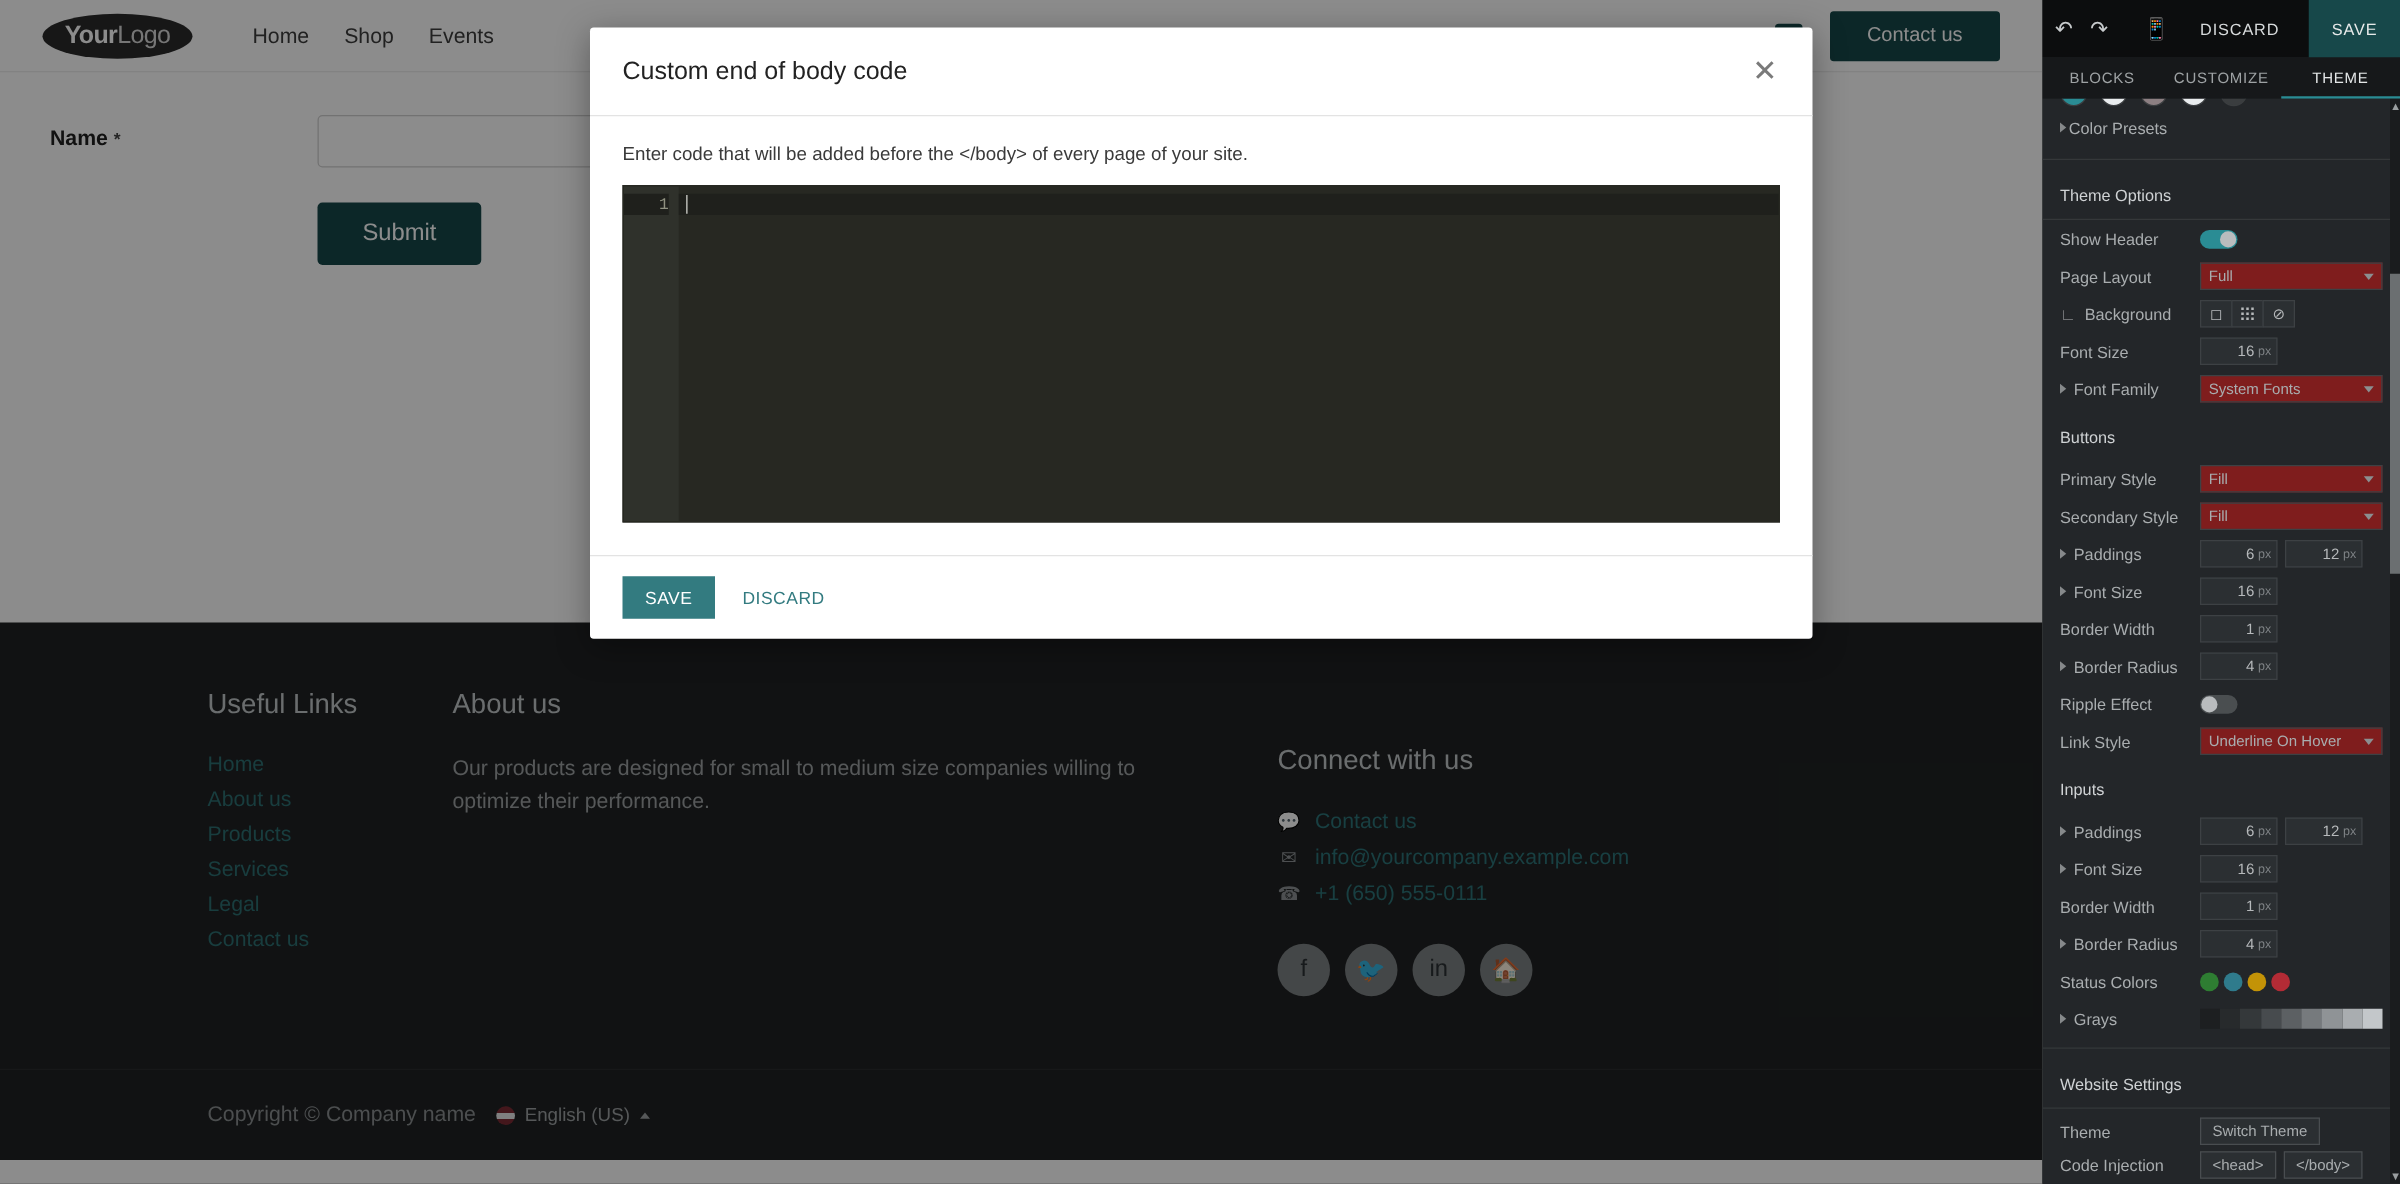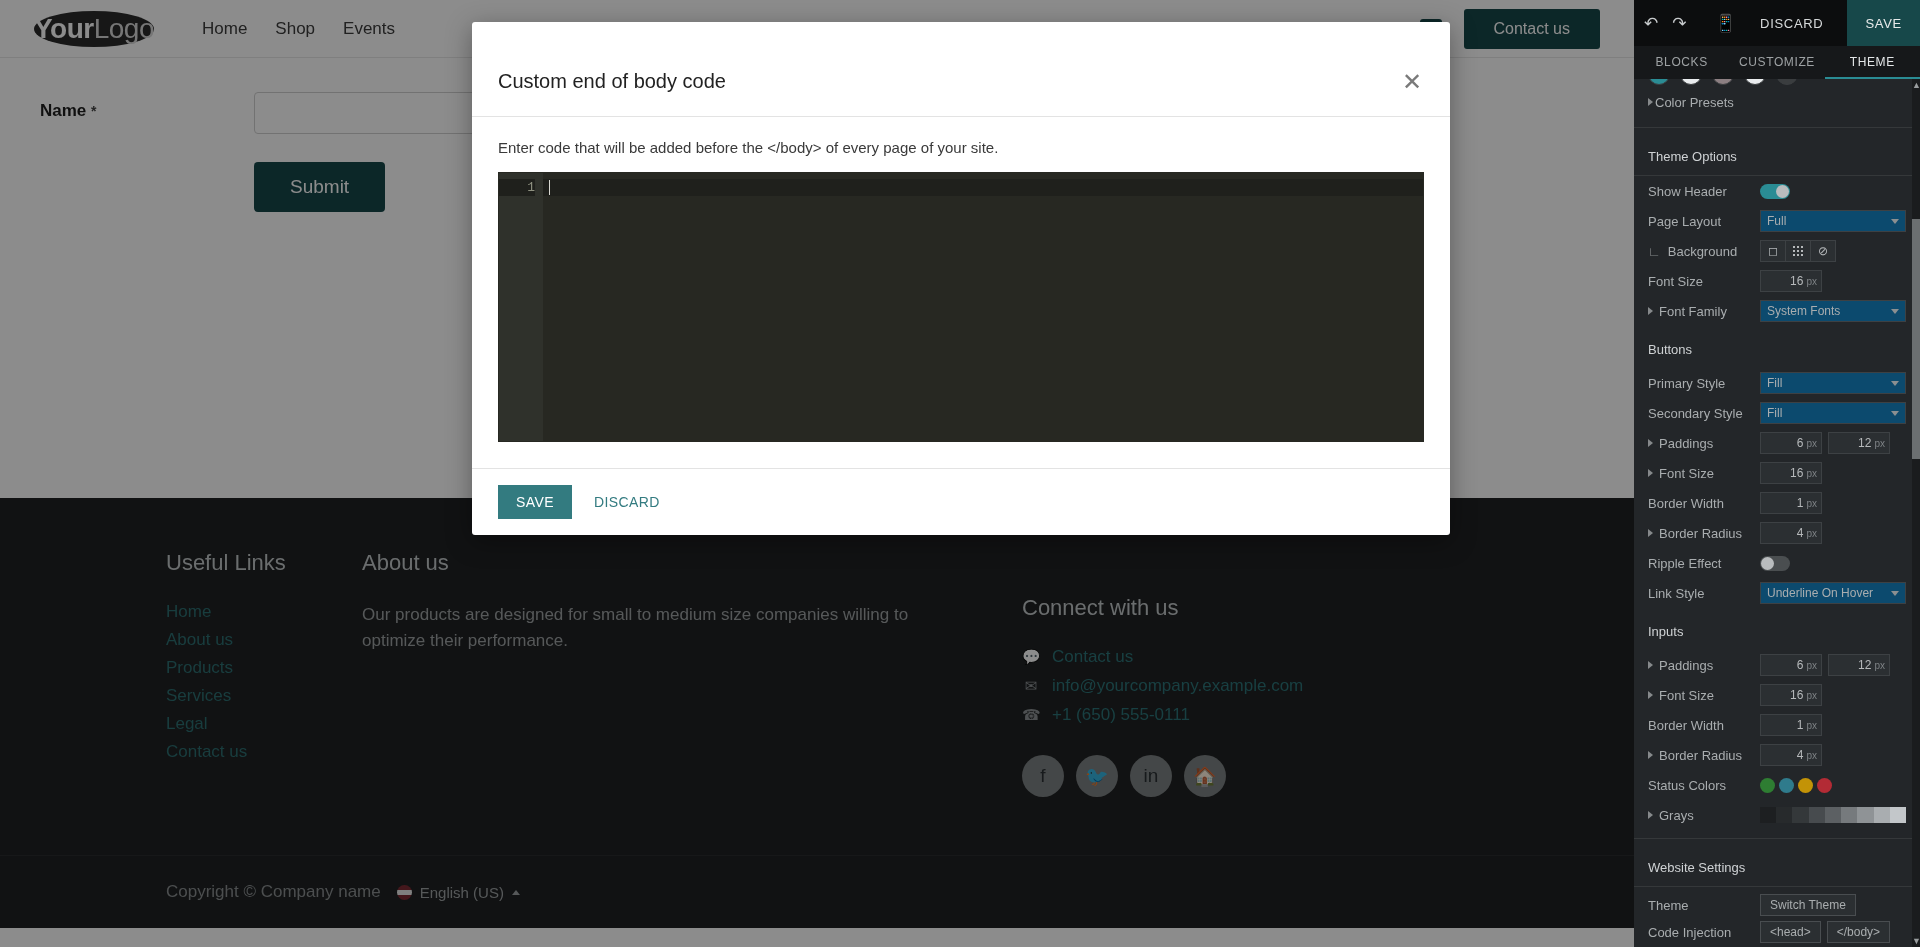--- a/index.html
+++ b/index.html
@@ -21,21 +21,21 @@
   }
   .site-header {
     height: 58px; background: #ffffff;
     display: flex; align-items: center; padding: 0 34px;
     border-bottom: 1px solid #e7e7e7;
   }
   .logo {
     width: 120px; height: 36px; border-radius: 50% / 50%;
     background: #2b2b2b; color: #ffffff;
     display: flex; align-items: center; justify-content: center;
-    font-size: 28px; letter-spacing: -0.5px;
+    font-size: 20px; letter-spacing: -0.5px;
   }
   .logo b { font-weight: 700; }
   .logo span { font-weight: 400; color: #d8d8d8; }
   .nav { display: flex; gap: 28px; margin-left: 48px; }
   .nav a { color: #3c3c3c; font-size: 17px; text-decoration: none; }
   .nav-right { margin-left: auto; display: flex; align-items: center; gap: 22px; }
   .cart-badge {
     background: #17484a; color: #fff; font-size: 13px;
     border-radius: 3px; padding: 2px 7px;
   }
@@ -105,24 +105,23 @@
     position: absolute; left: 0; top: 0; width: 1634px; height: 947px;
     background: rgba(0,0,0,0.45);
   }
   .modal {
     position: absolute; left: 472px; top: 22px; width: 978px;
     background: #ffffff; border-radius: 3px;
     box-shadow: 0 6px 26px rgba(0,0,0,0.35);
     display: flex; flex-direction: column;
   }
   .modal-head {
-    padding: 36px 26px 22px 26px;
+    padding: 24px 26px 22px 26px;
     display: flex; align-items: flex-start;
     border-bottom: 1px solid #e3e3e3;
-    margin-top: 12px;
   }
   .modal-title { font-size: 20px; color: #222; font-weight: 400; }
   .modal-close {
     margin-left: auto; background: none; border: 0; cursor: pointer;
     font-size: 24px; line-height: 1; color: #7a7a7a; padding: 0 2px;
   }
   .modal-body { padding: 22px 26px 26px 26px; }
   .modal-desc { font-size: 15px; color: #3a3a3a; margin-bottom: 16px; }
   .editor {
     height: 270px; background: #272822; border: 1px solid #272822;
@@ -189,21 +188,21 @@
   .sb-section-head { padding: 13px 14px 11px 14px; color: #cfd2d4; font-size: 13px; border-bottom: 1px solid #35383a; }
   .sb-row {
     display: flex; align-items: center; min-height: 30px;
     padding: 0 14px 0 14px;
   }
   .sb-row .lbl { width: 112px; color: #a9adaf; font-size: 13px; display: flex; align-items: center; gap: 4px; }
   .tri { width: 0; height: 0; border-top: 4px solid transparent; border-bottom: 4px solid transparent; border-left: 5px solid #86898b; margin-right: 2px; }
   .sub-mark { color: #86898b; margin-right: 3px; }
 
   .sel {
-    flex: 1; max-width: 172px; height: 22px; background: #0c4a6e;
+    flex: 1; max-width: 172px; height: 22px; background: #7f1d1d;
     border: 1px solid #3d4144; color: #a9adaf; font-size: 12px;
     display: flex; align-items: center; padding: 0 6px; position: relative;
   }
   .sel .dd-caret {
     position: absolute; right: 6px; top: 8px;
     width: 0; height: 0; border-left: 4px solid transparent; border-right: 4px solid transparent;
     border-top: 5px solid #8b8f91;
   }
   .numfield {
     width: 62px; height: 22px; background: #2b2f32; border: 1px solid #3d4144;

